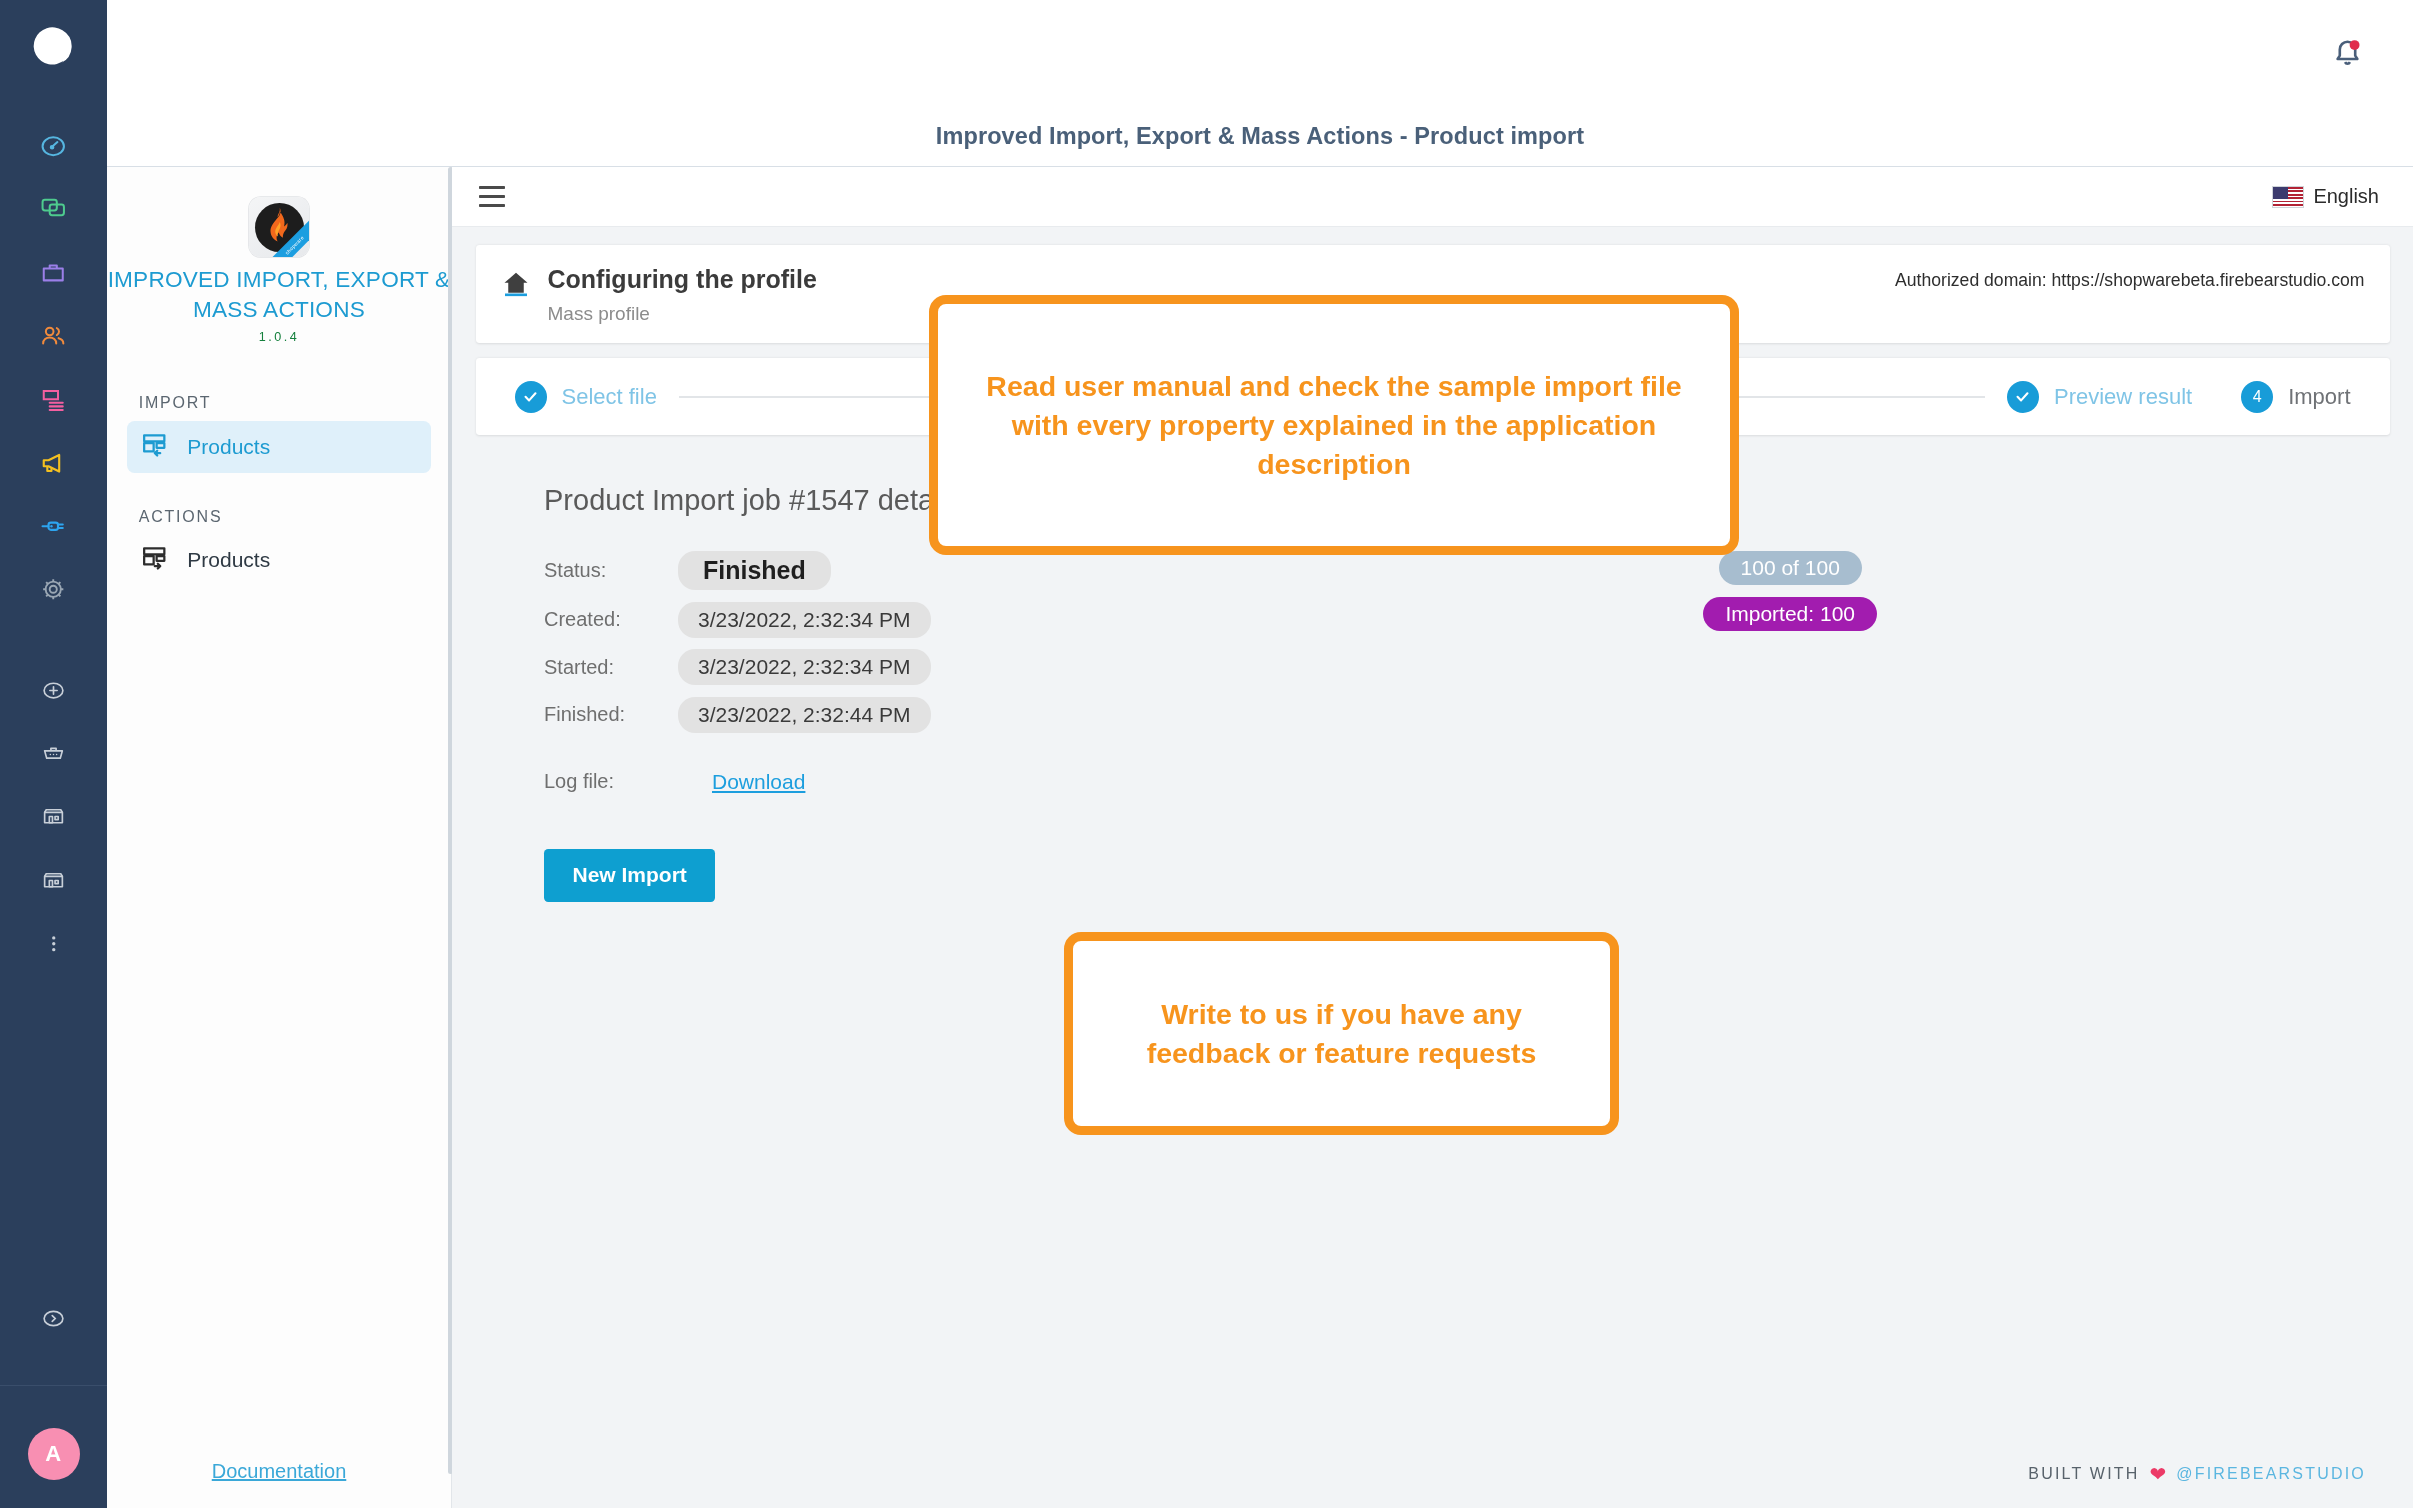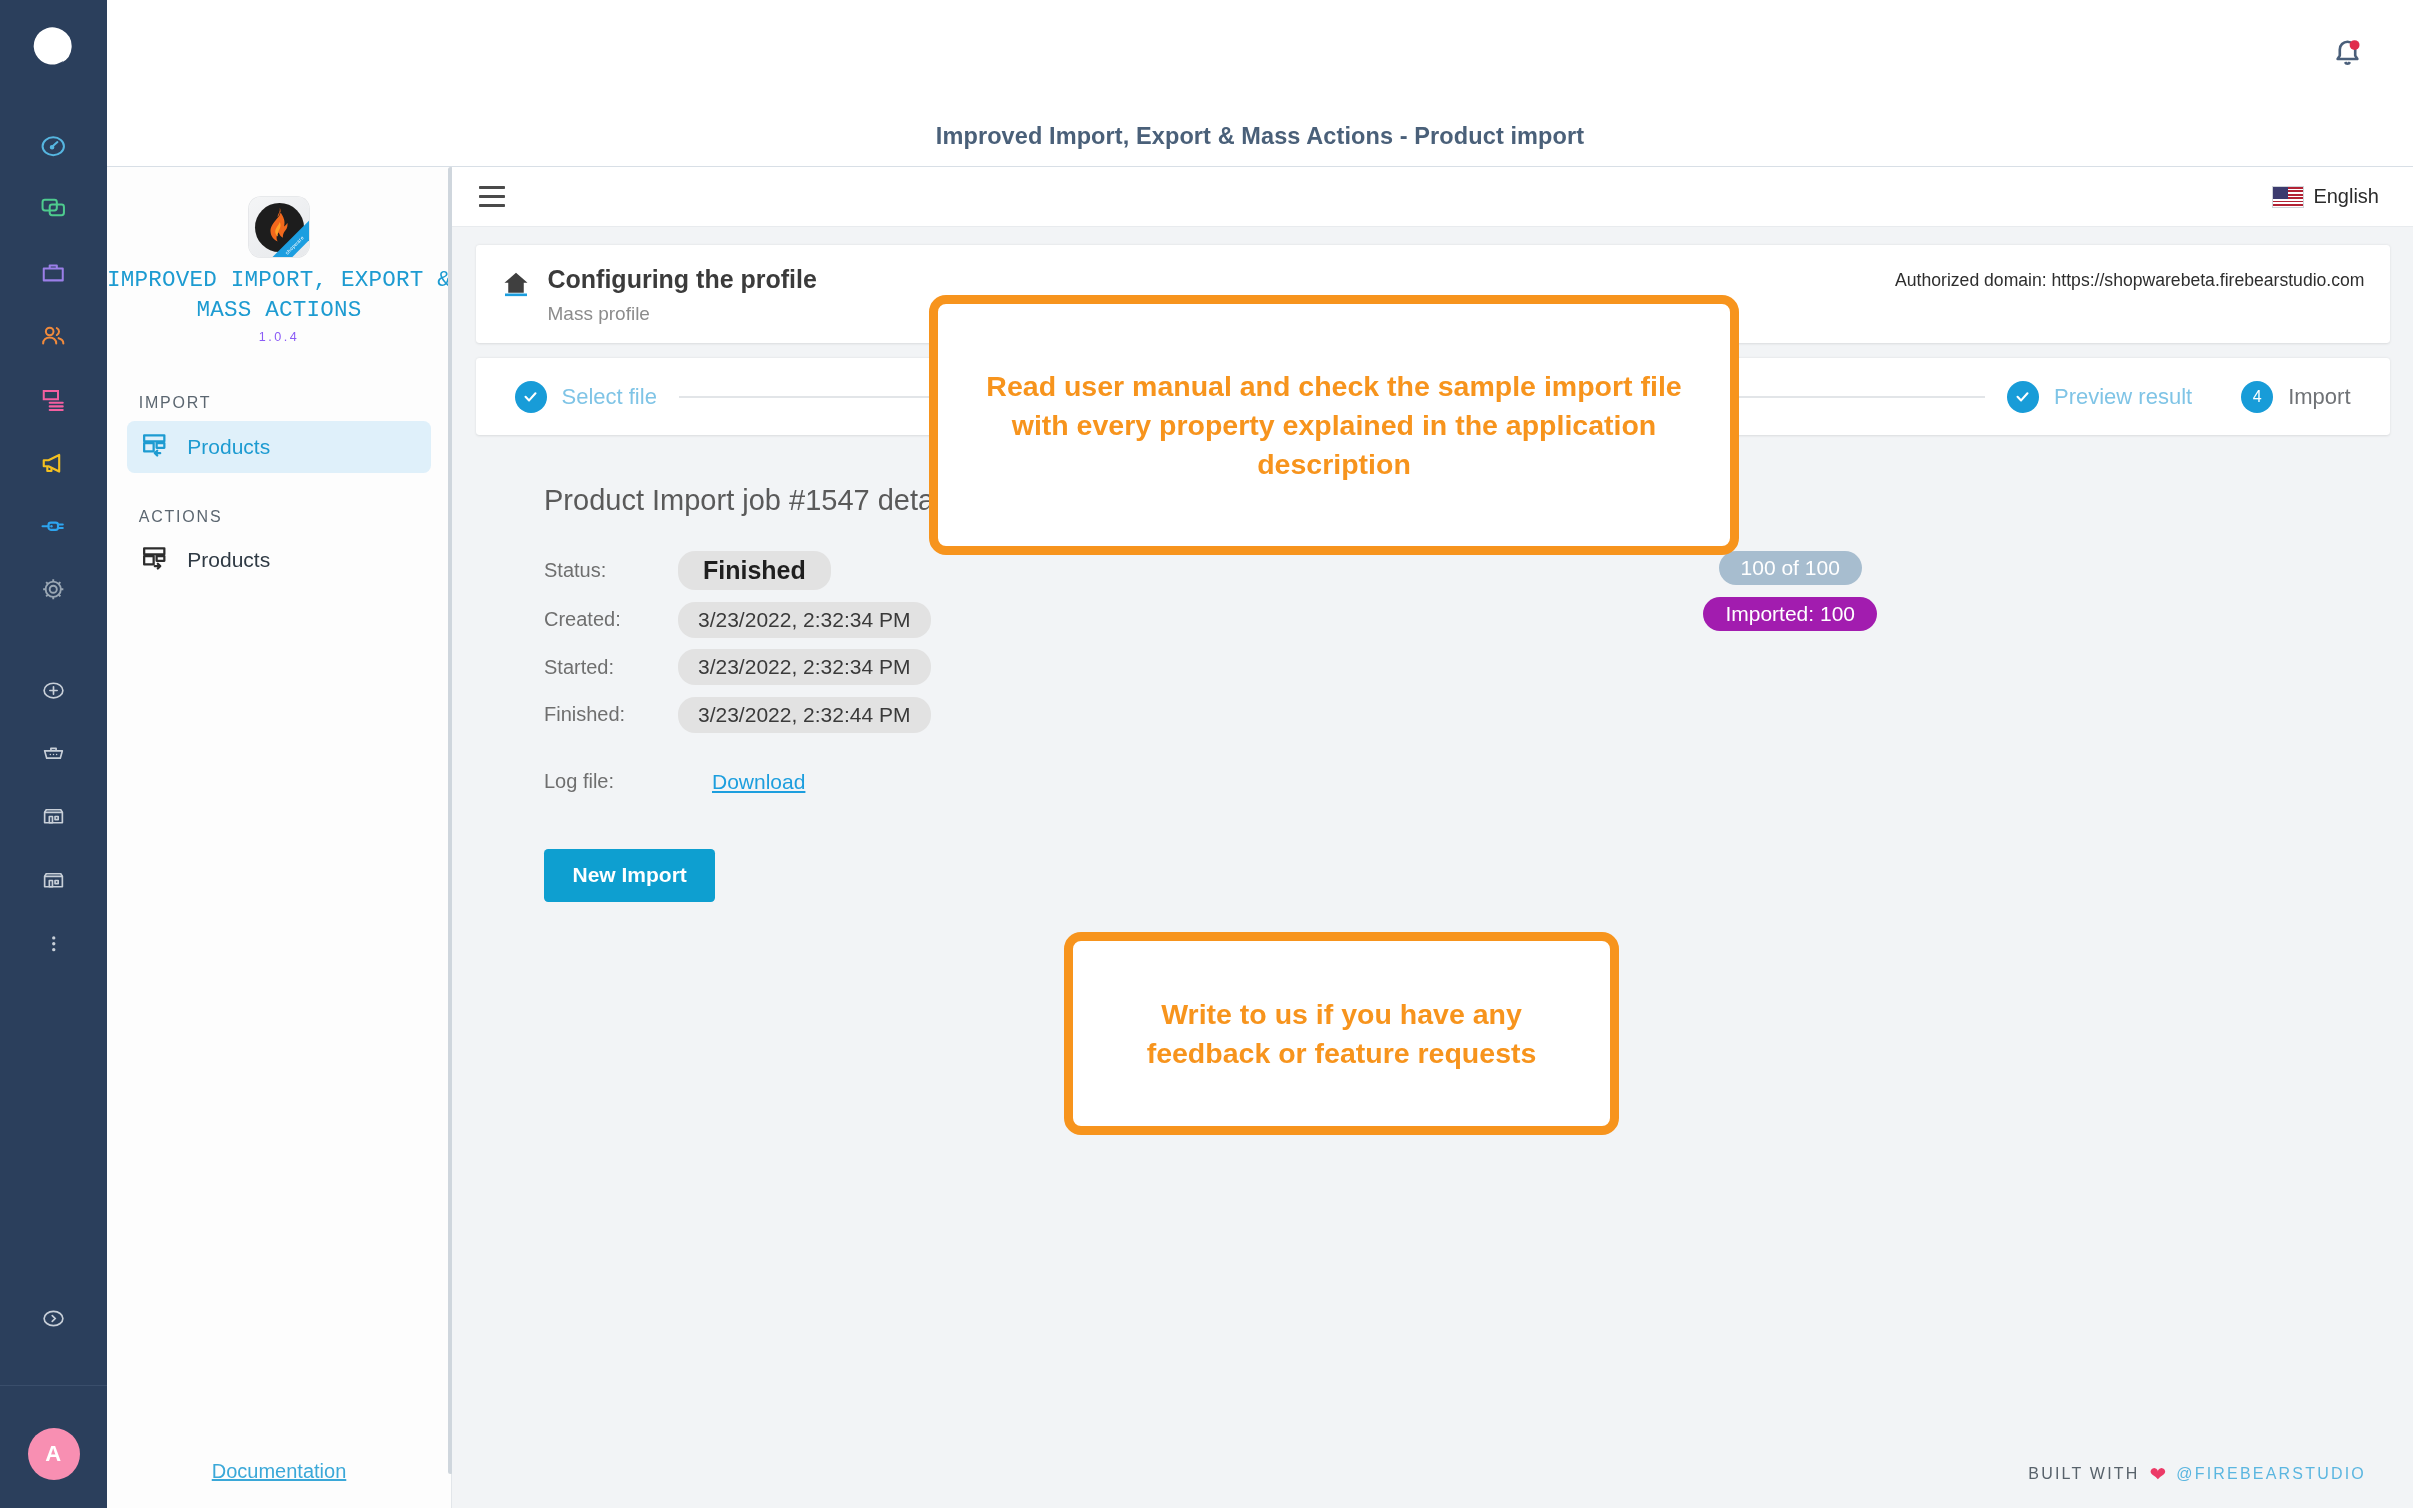--- a/index.html
+++ b/index.html
@@ -105,23 +105,23 @@
   .app-icon .flame { position: absolute; left: 14.2px; top: 10px; }
   .app-icon .ribbon {
     position: absolute; right: -13.4px; bottom: 5px; width: 55px; height: 14.2px;
     background: #1c9ee0; transform: rotate(-45deg);
     color: #fff; font-size: 5px; letter-spacing: 0.3px;
     display: flex; align-items: center; justify-content: center;
     font-family: "Liberation Sans", sans-serif;
   }
   .app-title {
     margin-top: 8.4px; font-size: 22.6px; line-height: 30px;
-    color: #1d9bd1; font-weight: 400; letter-spacing: 0.2px; font-family: Liberation Mono, monospace;
-  }
-  .app-version { margin-top: 5px; font-size: 12.6px; color: #8b5cf6; letter-spacing: 2.5px; }
+    color: #1d9bd1; font-weight: 400; letter-spacing: 0.2px;
+  }
+  .app-version { margin-top: 5px; font-size: 12.6px; color: #15803d; letter-spacing: 2.5px; }
 
   .nav-section { width: 100%; padding: 0 20px; }
   .nav-head {
     font-size: 16px; color: #5b6670; letter-spacing: 1.8px;
     margin: 0 0 8.4px 11.7px;
   }
   .nav-item {
     display: flex; align-items: center; gap: 18.4px;
     height: 52px; border-radius: 7.5px; padding-left: 13.4px;
     cursor: pointer; font-size: 21px; color: #2f3a44;

